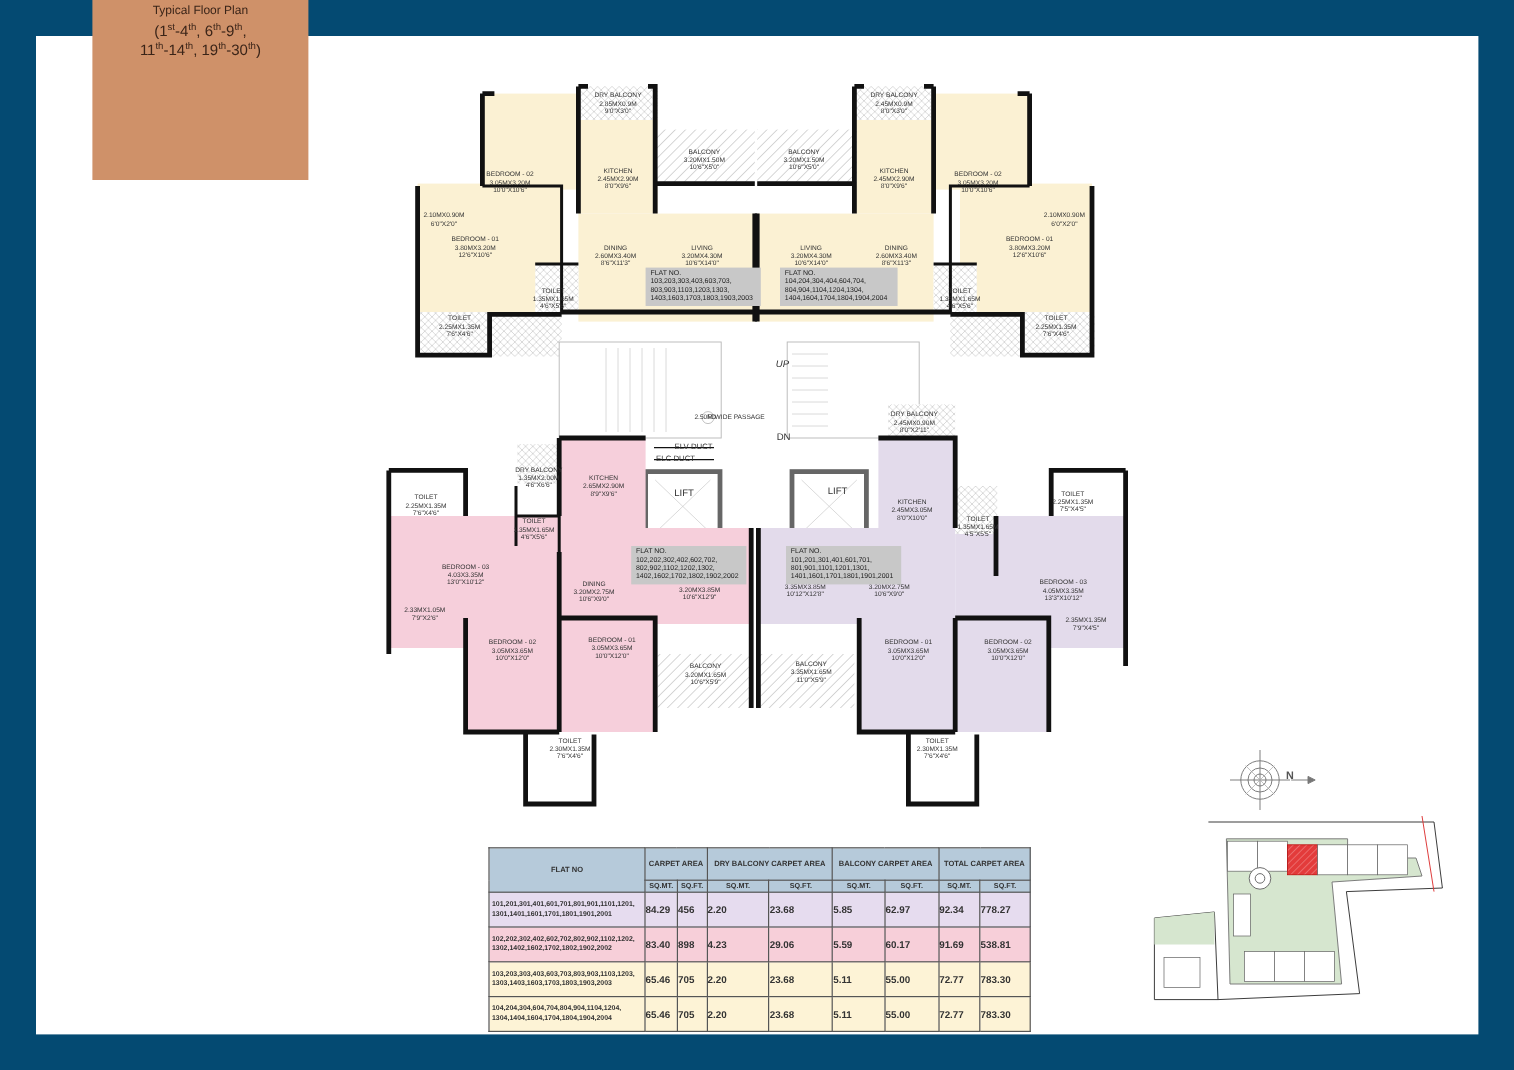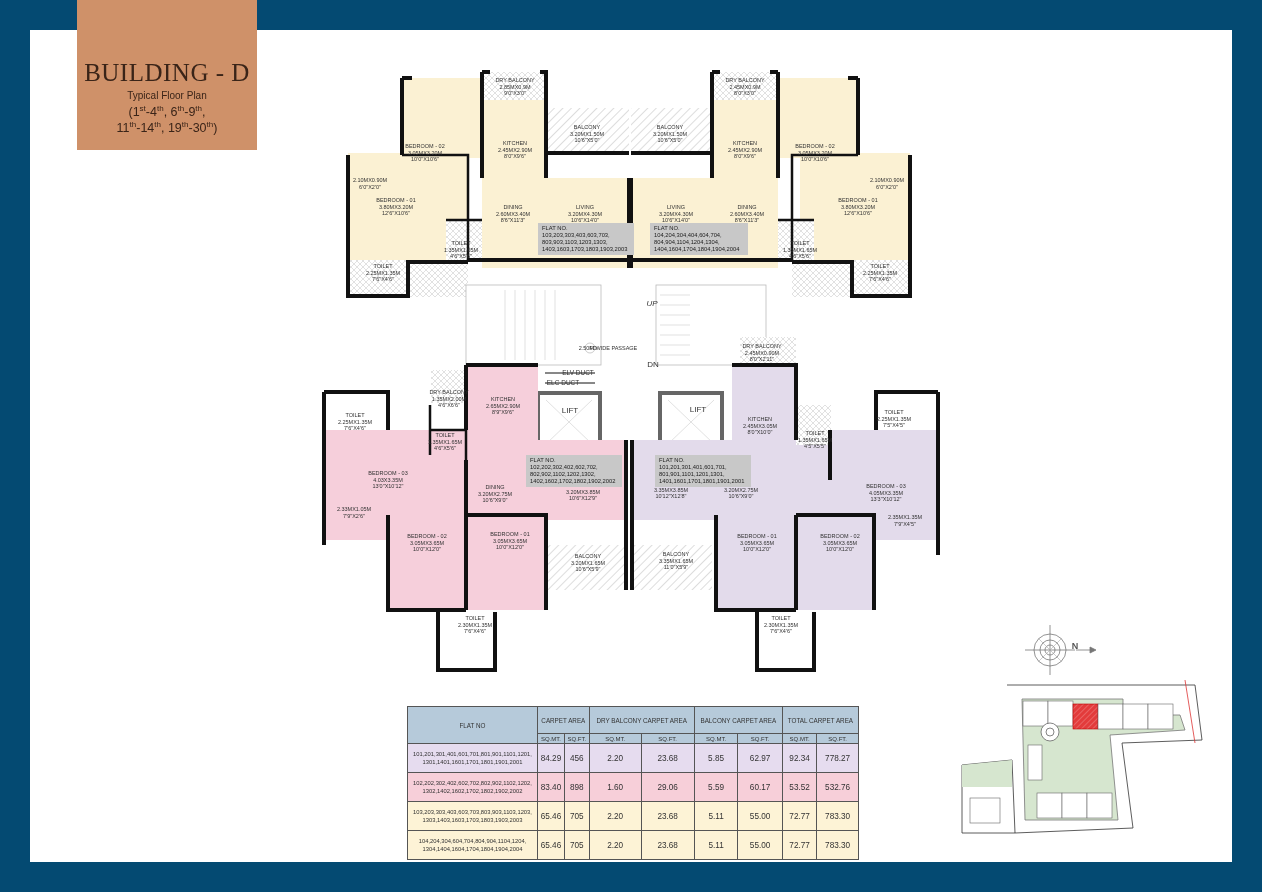--- a/index.html
+++ b/index.html
@@ -8,37 +8,36 @@
   .title-card{position:absolute;left:77px;top:0;width:180px;height:150px;background:#cf9169;text-align:center;color:#3a2418;}
   .title-card .t1{font-family:"Liberation Serif",serif;font-size:25px;letter-spacing:0.5px;margin-top:60px;line-height:26px;}
   .title-card .t2{font-size:10px;line-height:16px;margin-top:2px;}
   .title-card .t3{font-size:12.5px;line-height:16px;}
   sup{font-size:8px;vertical-align:super;line-height:0;text-align:center;}
   .plan{position:absolute;left:0;top:0;width:1262px;height:892px;}
   .lbl{position:absolute;font-size:5.5px;line-height:6.5px;color:#333;text-align:center;white-space:nowrap;transform:translateX(-50%);}
   .flatbox{position:absolute;background:#c8c8c8;font-size:5.8px;line-height:7px;color:#222;padding:2px 4px;white-space:normal;}
   .big{font-size:8px;color:#333;}
   table.area{position:absolute;left:407px;top:706px;width:452px;border-collapse:collapse;font-size:8.2px;color:#333;}
-  table.area td, table.area th{border:1px solid #555;text-align:center;font-weight:normal;padding:0;}
+  table.area td, table.area th{border:1px solid #555;font-weight:bold;padding:0;}
   table.area th{background:#b6cada;color:#333;}
   table.area th.h1{height:26px;font-size:6.3px;}
   table.area th.h2{height:9px;font-size:6px;}
   table.area td.flat{font-size:5.8px;line-height:8px;height:28px;padding:0 2px;}
   tr.r1 td{background:#e6dcef;}
   tr.r2 td{background:#f7cfd9;}
   tr.r3 td{background:#fdf3d6;}
   tr.r4 td{background:#fdf3d6;}
 </style>
 </head>
 <body>
 
 <div class="sheet"></div>
 
 <div class="title-card">
-  <div class="t1">BUILDING - D</div>
   <div class="t2">Typical Floor Plan</div>
   <div class="t3">(<span>1</span><sup>st</sup><span>-4</span><sup>th</sup><span>, 6</span><sup>th</sup><span>-9</span><sup>th</sup><span>,</span></div>
   <div class="t3"><span>11</span><sup>th</sup><span>-14</span><sup>th</sup><span>, 19</span><sup>th</sup><span>-30</span><sup>th</sup><span>)</span></div>
 </div>
 
 <svg class="plan" viewBox="0 0 1262 892" xmlns="http://www.w3.org/2000/svg">
   <defs>
     <pattern id="hatch" width="6" height="6" patternUnits="userSpaceOnUse" patternTransform="rotate(45)">
       <rect width="6" height="6" fill="#fff"></rect>
       <line x1="0" y1="0" x2="0" y2="6" stroke="#bbb" stroke-width="1"></line>
@@ -457,26 +456,26 @@
         <td>23.68</td>
     <td>5.85</td>
         <td>62.97</td>
     <td>92.34</td>
         <td>778.27</td>
   </tr>
   <tr class="r2">
     <td class="flat">102,202,302,402,602,702,802,902,1102,1202, 1302,1402,1602,1702,1802,1902,2002</td>
     <td>83.40</td>
         <td>898</td>
-    <td>1.60</td>
+    <td>4.23</td>
         <td>29.06</td>
     <td>5.59</td>
         <td>60.17</td>
-    <td>53.52</td>
-        <td>532.76</td>
+    <td>91.69</td>
+        <td>538.81</td>
   </tr>
   <tr class="r3">
     <td class="flat">103,203,303,403,603,703,803,903,1103,1203, 1303,1403,1603,1703,1803,1903,2003</td>
     <td>65.46</td>
         <td>705</td>
     <td>2.20</td>
         <td>23.68</td>
     <td>5.11</td>
         <td>55.00</td>
     <td>72.77</td>

